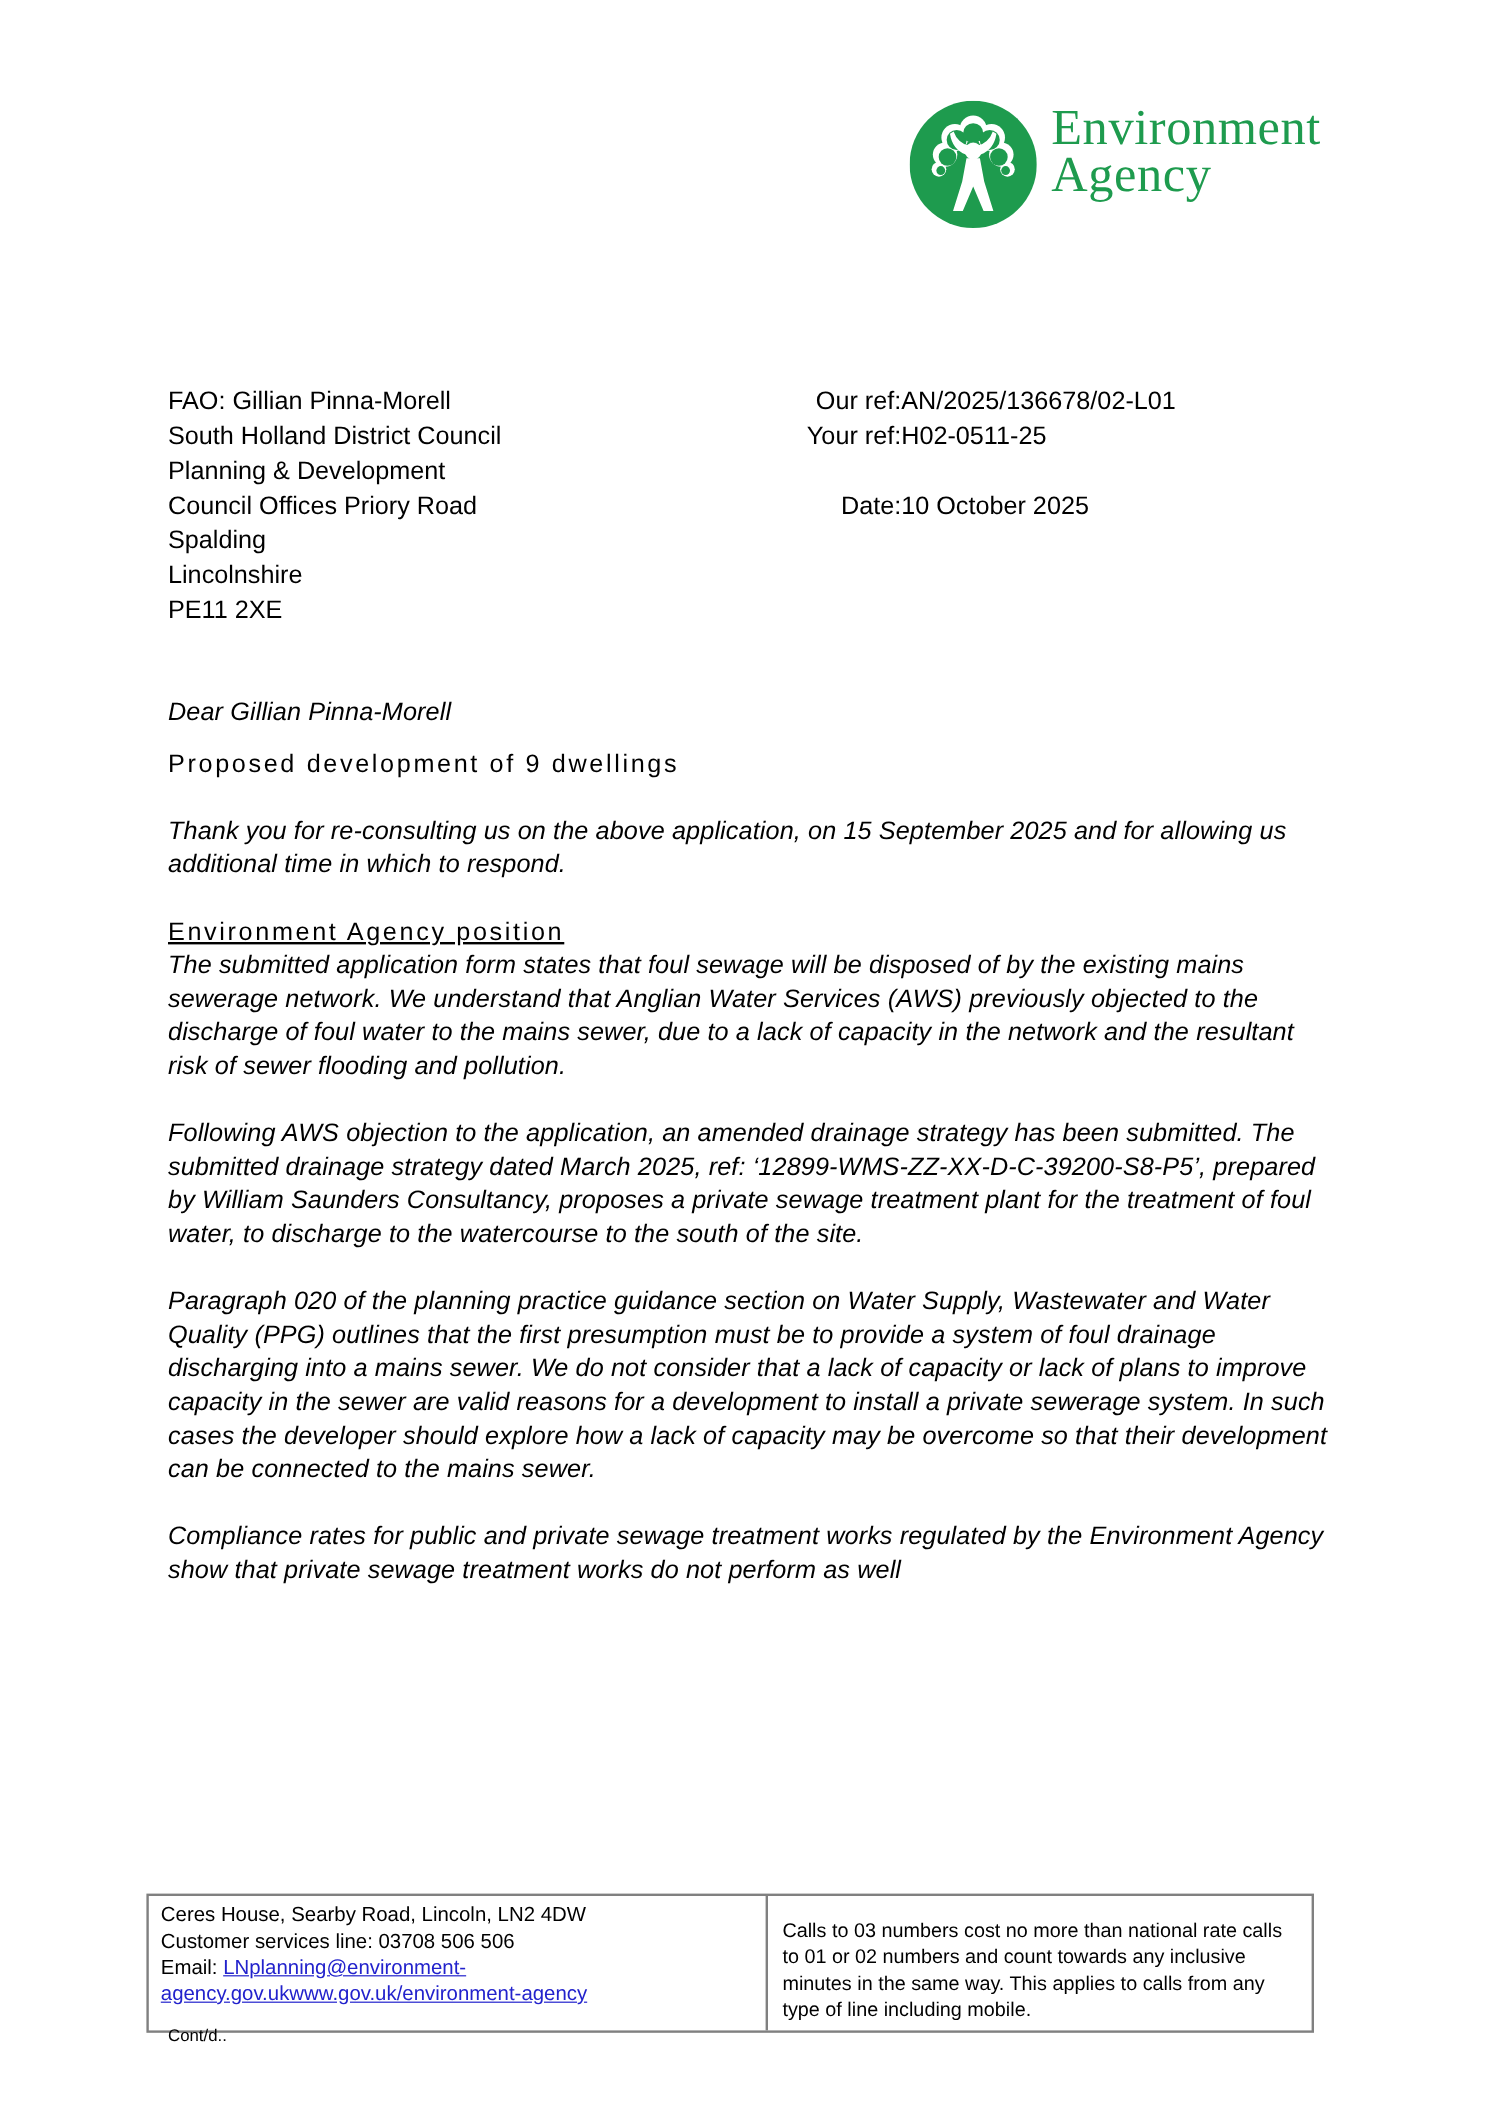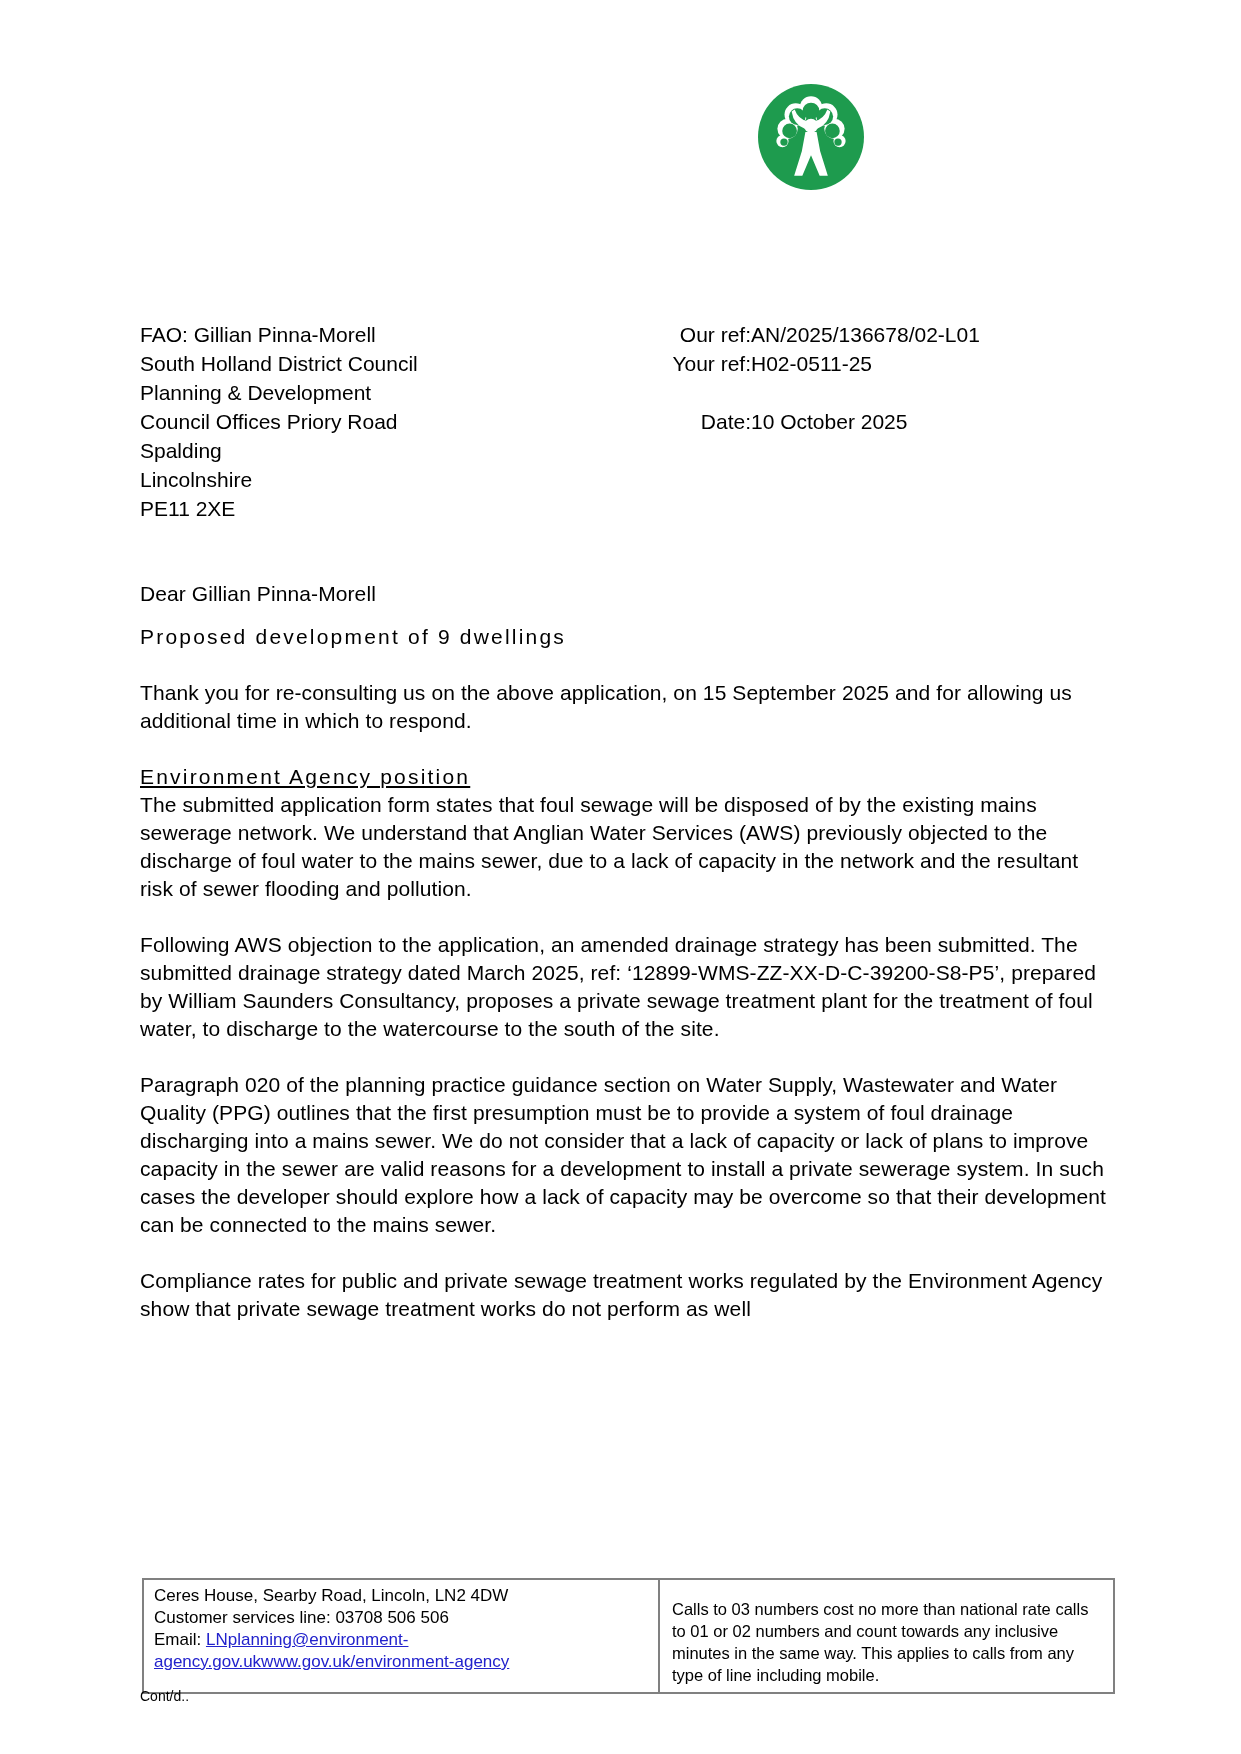--- a/index.html
+++ b/index.html
@@ -58,37 +58,37 @@
   
   .letter {
     position: absolute;
     left: 140px;
     top: 580px;
     width: 972px;
     font-size: 21px;
     line-height: 28px;
     letter-spacing: 0.1px;
   }
-  .letter p { margin-top: 28px; }
+  .letter p { margin-top: 28px; font-style: italic; }
   .letter .salutation { margin-top: 0; }
   .subject { margin-top: 15px; letter-spacing: 2.2px; }
   .section-heading {
     margin-top: 28px;
     font-size: 21px;
     font-weight: normal;
     letter-spacing: 2.2px;
     line-height: 28px;
     text-decoration: underline;
   }
   .letter p.after-heading { margin-top: 0; }
 
   
   .footer-box {
     position: absolute;
-    left: 142px;
+    left: 122px;
     top: 1578px;
     width: 973px;
     display: flex;
     border: 2px solid #808080;
   }
   .footer-left {
     width: 514px;
     flex: 0 0 auto;
     padding: 5px 10px 6px 10px;
     font-size: 17px;
@@ -140,20 +140,24 @@
 
     <g fill="#ffffff">
       <circle cx="52" cy="41" r="7"></circle>
 
       <path d="M33 27 q2 13 13 17 l3 -7 q-10 -3 -13 -12 z"></path>
       <path d="M71 27 q-2 13 -13 17 l-3 -7 q10 -3 13 -12 z"></path>
 
       <path d="M46.5 47 h11 l3.5 19 l7.5 24 l-8 0 l-8.5 -20 l-8.5 20 l-8 0 l7.5 -24 z"></path>
     </g>
   </svg>
+  <div class="logo-text">
+    <div>Environment</div>
+    <div>Agency</div>
+  </div>
 </div>
 
 <div class="recipient">
   <div>FAO: Gillian Pinna-Morell</div>
   <div>South Holland District Council</div>
   <div>Planning &amp; Development</div>
   <div>Council Offices Priory Road</div>
   <div>Spalding</div>
   <div>Lincolnshire</div>
   <div>PE11 2XE</div>

